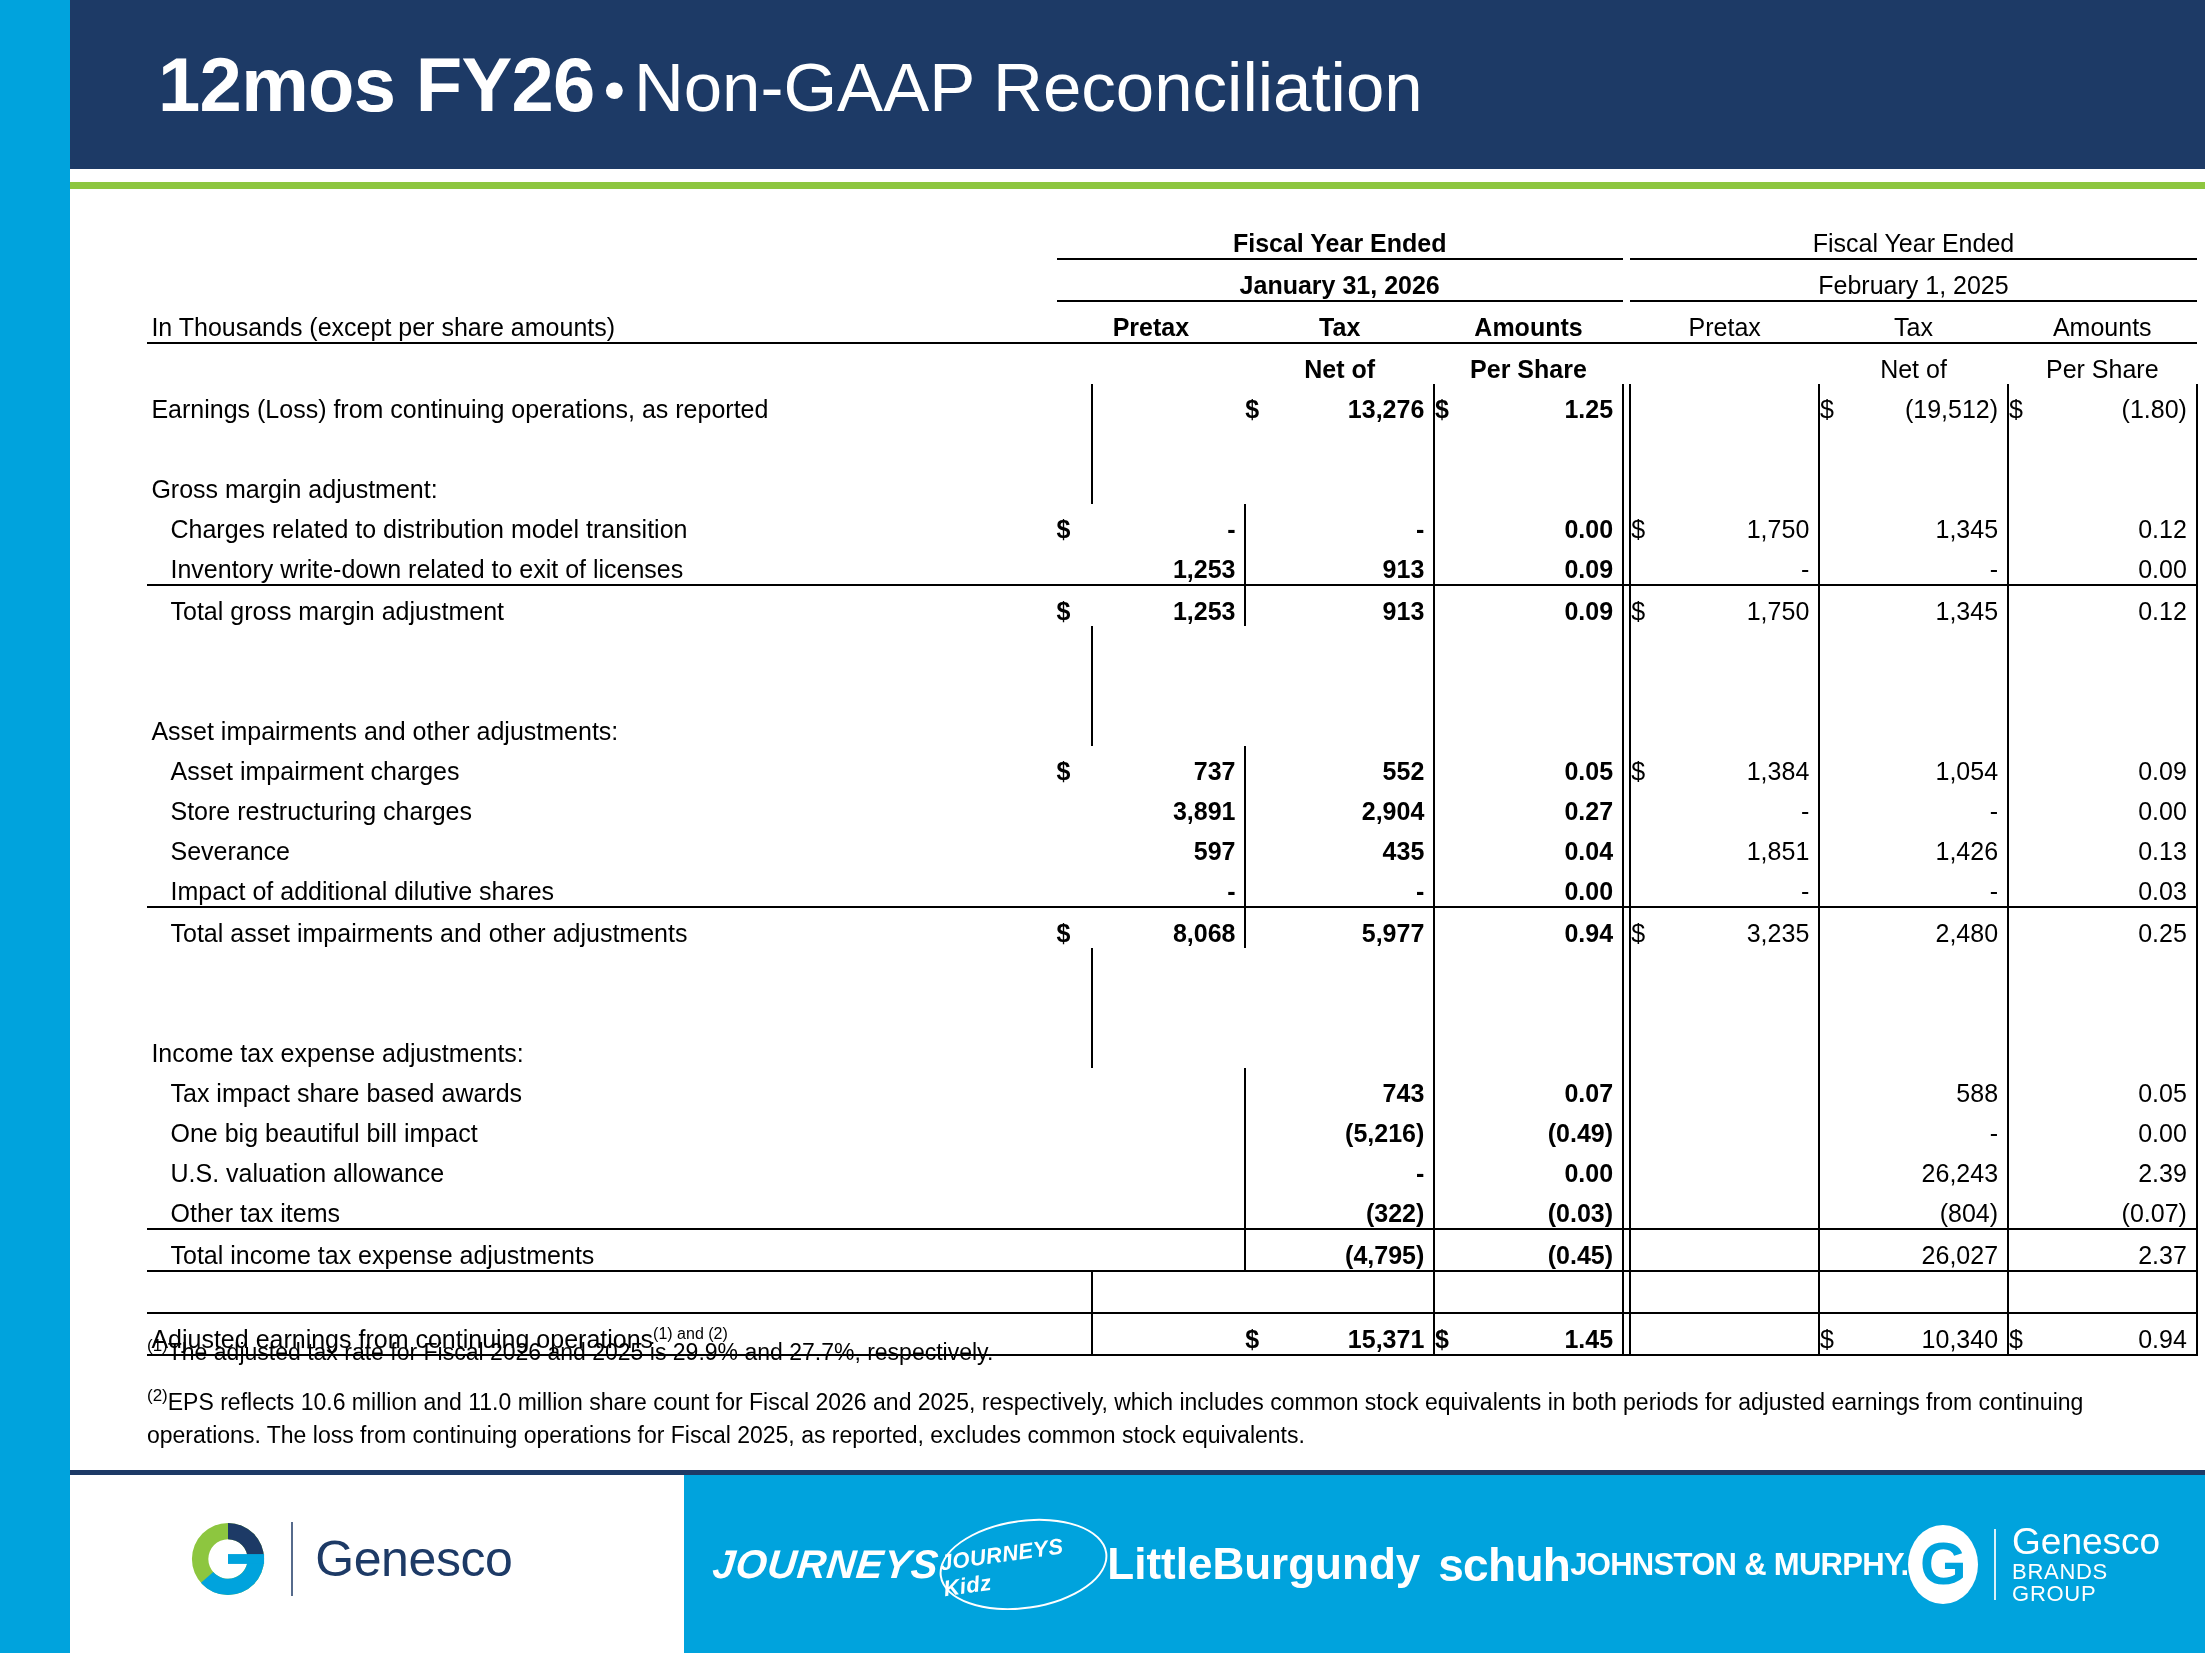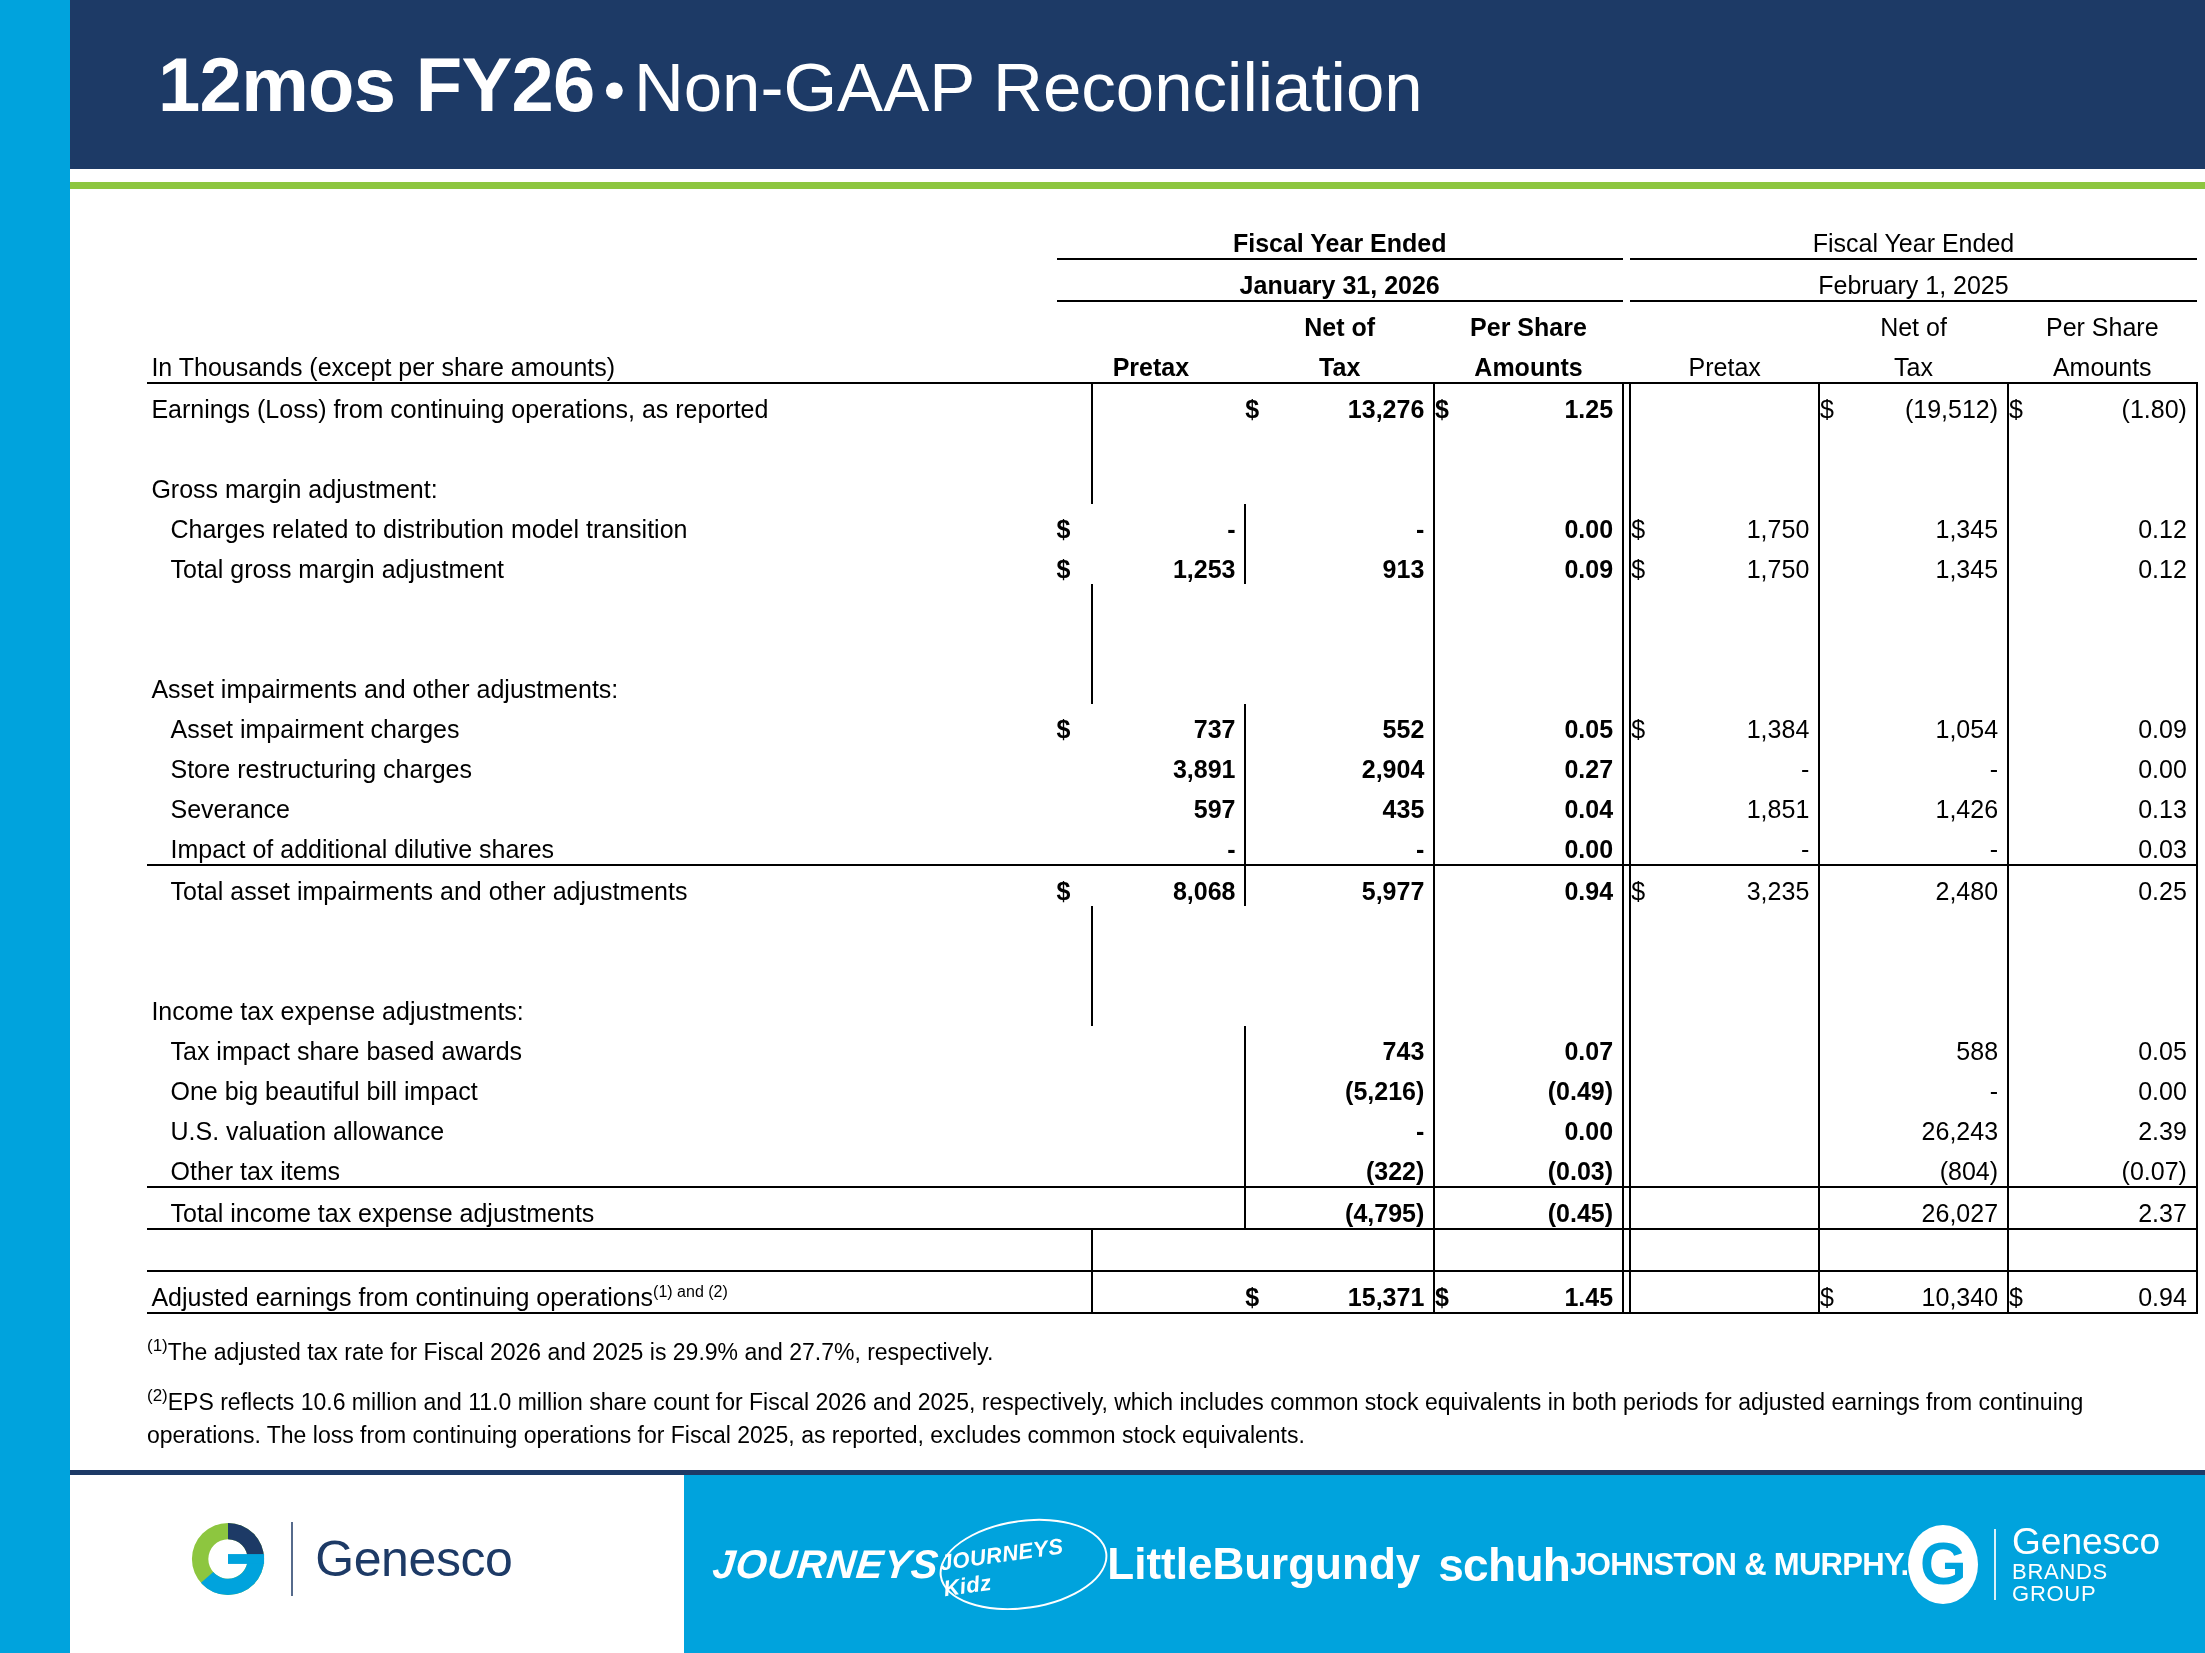--- a/index.html
+++ b/index.html
@@ -124,39 +124,39 @@
     <td class="hdr-center hdr-ul" colspan="6">Fiscal Year Ended</td>
   </tr>
   <tr>
     <td></td>
     <td class="hdr-center hdr-ul b" colspan="6">January 31, 2026</td>
     <td></td>
     <td class="hdr-center hdr-ul" colspan="6">February 1, 2025</td>
   </tr>
 
   <tr>
-    <td></td>
-    <td colspan="2"></td>
-    <td class="hdr-center b" colspan="2">Net of</td>
-    <td class="hdr-center b" colspan="2">Per Share</td>
-    <td></td>
-    <td colspan="2"></td>
-    <td class="hdr-center" colspan="2">Net of</td>
-    <td class="hdr-center" colspan="2">Per Share</td>
-  </tr>
-
-  <tr>
     <td class="c-label small-note tb-bot">In Thousands (except per share amounts)</td>
     <td class="hdr-center b tb-bot" colspan="2">Pretax</td>
     <td class="hdr-center b tb-bot" colspan="2">Tax</td>
     <td class="hdr-center b tb-bot" colspan="2">Amounts</td>
     <td class="tb-bot"></td>
     <td class="hdr-center tb-bot" colspan="2">Pretax</td>
     <td class="hdr-center tb-bot" colspan="2">Tax</td>
     <td class="hdr-center tb-bot" colspan="2">Amounts</td>
+  </tr>
+
+  <tr>
+    <td></td>
+    <td colspan="2"></td>
+    <td class="hdr-center b" colspan="2">Net of</td>
+    <td class="hdr-center b" colspan="2">Per Share</td>
+    <td></td>
+    <td colspan="2"></td>
+    <td class="hdr-center" colspan="2">Net of</td>
+    <td class="hdr-center" colspan="2">Per Share</td>
   </tr>
 
   <tr>
     <td class="c-label">Earnings (Loss) from continuing operations, as reported</td>
     <td class="c-cur vr"></td>
     <td class="c-num"></td>
     <td class="c-cur b">$</td>
     <td class="c-num b vr">13,276</td>
     <td class="c-cur b">$</td>
     <td class="c-num b vr">1.25</td>
@@ -213,20 +213,36 @@
     <td class="c-num b vr">0.00</td>
     <td></td>
     <td class="c-cur vl">$</td>
     <td class="c-num vr">1,750</td>
     <td class="c-cur"></td>
     <td class="c-num vr">1,345</td>
     <td class="c-cur"></td>
     <td class="c-num vr">0.12</td>
   </tr>
 
+  <tr>
+    <td class="c-label ind1 tb-bot">Inventory write-down related to exit of licenses</td>
+    <td class="c-cur b tb-bot"></td>
+    <td class="c-num b vr tb-bot">1,253</td>
+    <td class="c-cur tb-bot"></td>
+    <td class="c-num b vr tb-bot">913</td>
+    <td class="c-cur tb-bot"></td>
+    <td class="c-num b vr tb-bot">0.09</td>
+    <td class="tb-bot"></td>
+    <td class="c-cur vl tb-bot"></td>
+    <td class="c-num vr tb-bot">-</td>
+    <td class="c-cur tb-bot"></td>
+    <td class="c-num vr tb-bot">-</td>
+    <td class="c-cur tb-bot"></td>
+    <td class="c-num vr tb-bot">0.00</td>
+  </tr>
 
   <tr>
     <td class="c-label ind1">Total gross margin adjustment</td>
     <td class="c-cur b">$</td>
     <td class="c-num b vr">1,253</td>
     <td class="c-cur"></td>
     <td class="c-num b vr">913</td>
     <td class="c-cur"></td>
     <td class="c-num b vr">0.09</td>
     <td></td>

